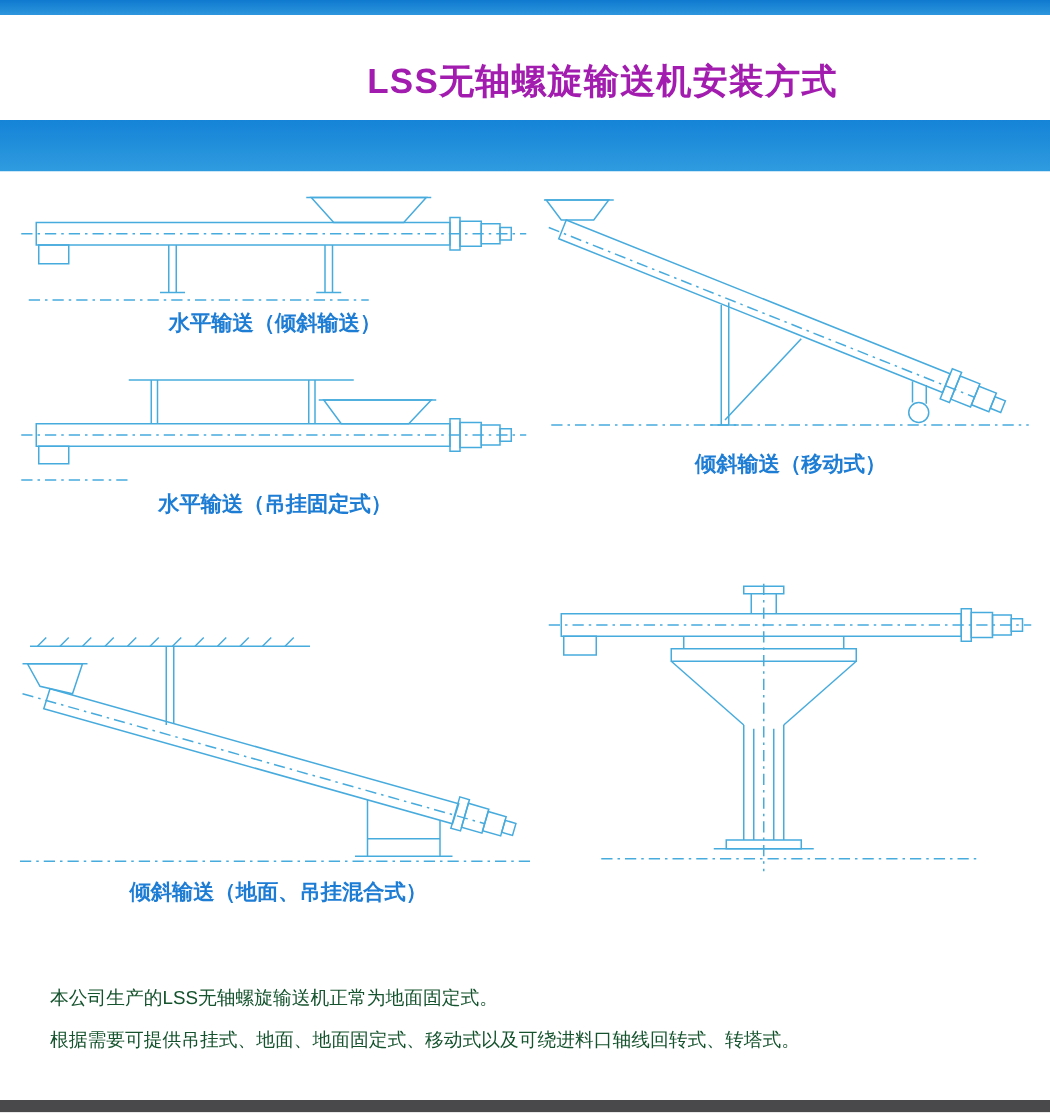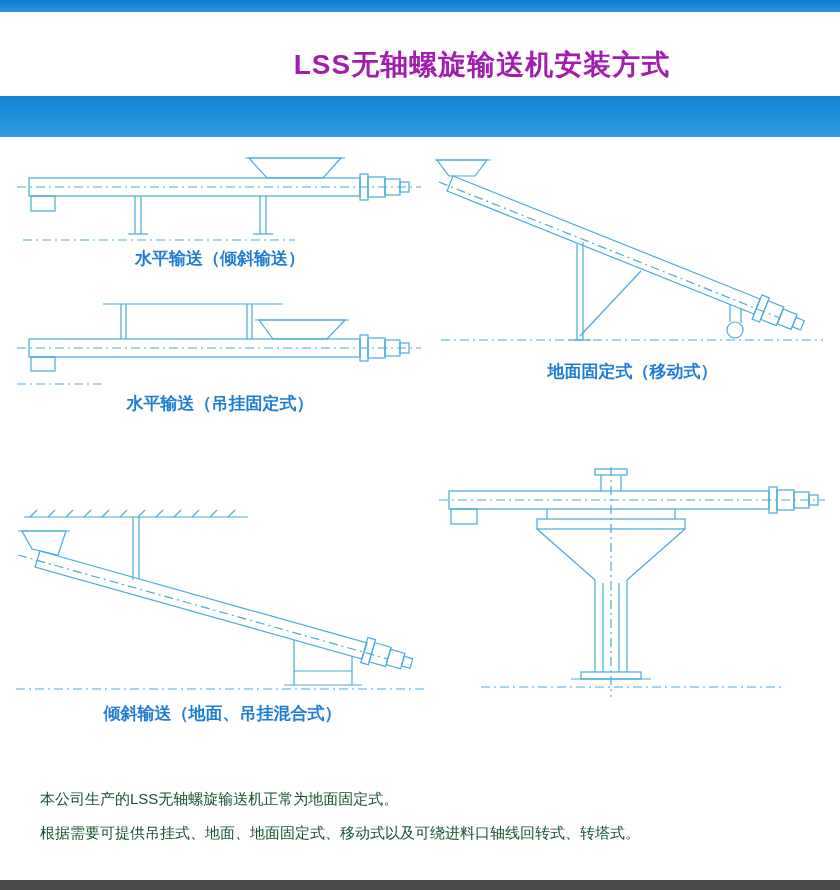--- a/index.html
+++ b/index.html
@@ -74,21 +74,21 @@
       </g>
       <line class="ln" x1="142" y1="86" x2="142" y2="182"></line>
       <line class="ln" x1="148" y1="84" x2="148" y2="182"></line>
       <line class="ln" x1="134" y1="182" x2="156" y2="182"></line>
       <line class="ln" x1="145" y1="178" x2="206" y2="113"></line>
       <line class="ln" x1="295" y1="147" x2="295" y2="164"></line>
       <line class="ln" x1="306" y1="150" x2="306" y2="165"></line>
       <circle class="ln" cx="300" cy="172" r="8"></circle>
       <line class="ln dash" x1="6" y1="182" x2="388" y2="182"></line>
     </svg>
-    <div class="caption">地面固定式（移动式）</div>
+    <div class="caption">倾斜输送（移动式）</div>
   </div>
 
   <div class="fig fig-horizontal-hanging">
     <svg viewBox="0 0 410 92" width="410" height="92">
       <line class="ln dash" x1="2" y1="50" x2="406" y2="50"></line>
       <line class="ln" x1="88" y1="6" x2="268" y2="6"></line>
       <line class="ln" x1="106" y1="6" x2="106" y2="41"></line>
       <line class="ln" x1="111" y1="6" x2="111" y2="41"></line>
       <line class="ln" x1="232" y1="6" x2="232" y2="41"></line>
       <line class="ln" x1="237" y1="6" x2="237" y2="41"></line>

